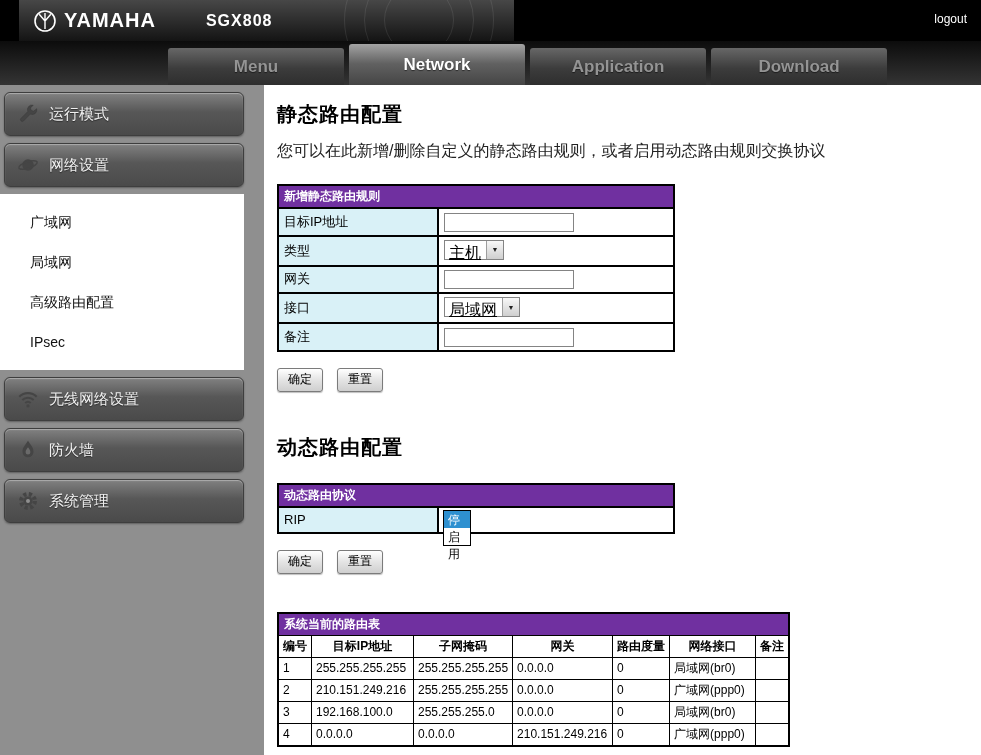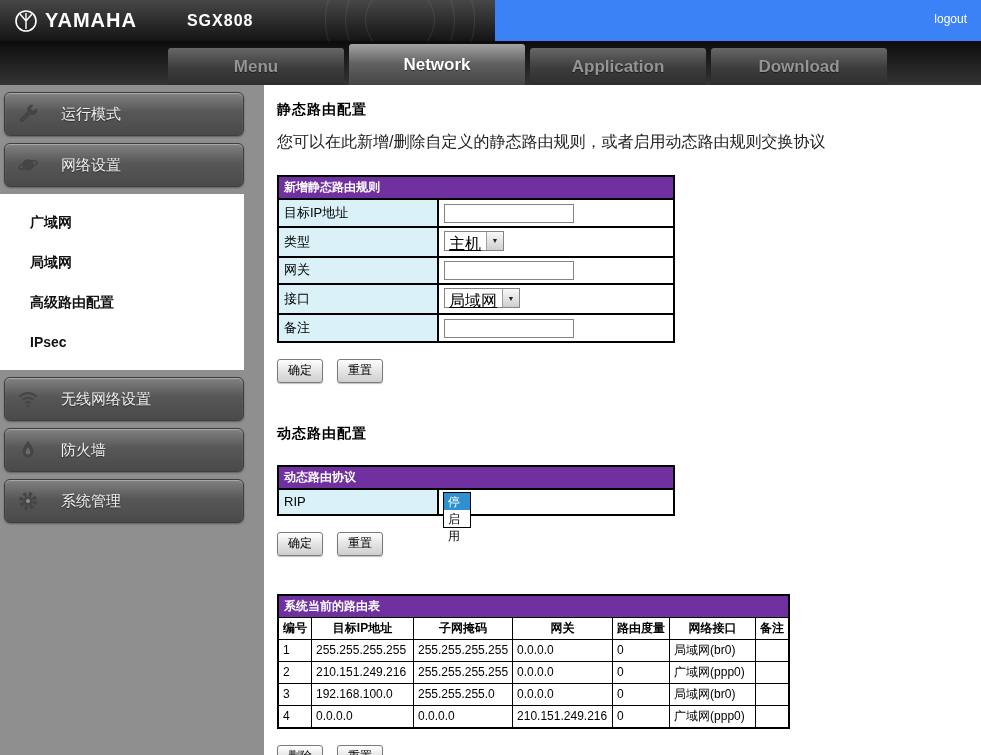--- a/index.html
+++ b/index.html
@@ -1,46 +1,46 @@
 <!DOCTYPE html>
 <html><head>
 <meta charset="utf-8">
 <style>
   * { margin:0; padding:0; box-sizing:border-box; }
   html,body { width:981px; height:755px; }
   body { font-family:"Liberation Sans", sans-serif; background:#fff; overflow:hidden; position:relative; }
 
   
-  .topbar { height:41px; background:#3b82f6; position:relative; display:flex; align-items:center; }
+  .topbar { height:41px; background:#000000; position:relative; display:flex; align-items:center;padding-left:19px; }
   .topbar-left { width:495px; height:100%; background:linear-gradient(180deg,#474747,#141414); display:flex; align-items:center; position:relative; overflow:hidden; }
   .ripple { position:absolute; border:1px solid rgba(255,255,255,0.09); border-radius:50%; }
   .r1 { width:70px; height:70px; left:365px; top:-15px; }
   .r2 { width:110px; height:110px; left:345px; top:-35px; }
   .r3 { width:150px; height:150px; left:325px; top:-55px; }
   .logo-mark { margin-left:14px; display:flex; align-items:center; }
   .brand { color:#fff; font-size:20px; font-weight:bold; letter-spacing:1px; margin-left:7px; }
   .model { color:#fff; font-size:16px; font-weight:bold; letter-spacing:1px; margin-left:50px; }
   .logout { position:absolute; right:14px; top:12px; color:#fff; font-size:12px; text-decoration:none; cursor:pointer; }
 
   
   .tabbar { height:44px; background:linear-gradient(180deg,#0c0c0c,#343434); display:flex; align-items:flex-end; padding-left:168px; gap:5px; }
   .tab { width:176px; height:37px; line-height:37px; text-align:center; font-size:17px; font-weight:bold; color:#949494; background:linear-gradient(180deg,#676767,#3c3c3c 55%,#2e2e2e); border-radius:3px 3px 0 0; cursor:pointer; text-shadow:0 1px 1px rgba(0,0,0,.5); }
   .tab.active { height:41px; line-height:41px; color:#fff; background:linear-gradient(180deg,#a3a3a3,#616161 48%,#454545); }
 
   
   .layout { display:flex; height:670px; }
   .sidebar { width:264px; background:#8f8f8f; padding-top:7px; flex-shrink:0; }
-  .side-btn { height:44px; margin:0 20px 7px 4px; border-radius:6px; border:1px solid #3e3e3e; background:linear-gradient(180deg,#818181,#575757 45%,#4a4a4a); box-shadow:inset 0 1px 1px rgba(255,255,255,.35), 0 1px 2px rgba(0,0,0,.35); display:flex; align-items:center; gap:20px; padding-left:10px; color:#f0f0f0; font-size:15px; cursor:pointer; text-shadow:0 1px 1px rgba(0,0,0,.5); }
+  .side-btn { height:44px; margin:0 20px 7px 4px; border-radius:6px; border:1px solid #3e3e3e; background:linear-gradient(180deg,#818181,#575757 45%,#4a4a4a); box-shadow:inset 0 1px 1px rgba(255,255,255,.35), 0 1px 2px rgba(0,0,0,.35); display:flex; align-items:center; gap:8px; padding-left:10px; color:#f0f0f0; font-size:15px; cursor:pointer; text-shadow:0 1px 1px rgba(0,0,0,.5); }
   .side-icon { width:26px; display:flex; justify-content:center; align-items:center; }
   .submenu { background:#fff; margin:0 20px 7px 0; padding:9px 0; }
-  .submenu-item { padding:11px 15px 11px 30px; font-size:14px; font-weight:bold; color:#111; cursor:pointer; }
+  .submenu-item { padding:11px 15px 11px 30px; font-size:14px; font-weight:normal; color:#111; cursor:pointer; }
 
   
   .content { flex:1; background:#fff; padding:16px 20px 0 13px; }
-  h2.sec-title { font-size:14px; font-weight:bold; color:#000; letter-spacing:1px; }
+  h2.sec-title { font-size:20px; font-weight:bold; color:#000; letter-spacing:1px; }
   .desc { font-size:16px; color:#222; margin-top:13px; }
 
   table.form-table { border-collapse:collapse; margin-top:22px; width:398px; }
   table.form-table th, table.form-table td { border:2px solid #000; }
   th.purple { background:#7030A0; color:#fff; font-size:12px; font-weight:bold; text-align:left; padding:2px 5px; }
   td.label-cell { background:#D9F1F7; width:160px; font-size:13px; padding:3px 5px; height:26px; }
   td.input-cell { background:#fff; padding:3px 5px; }
   input.txt { width:130px; height:19px; border:1px solid #848484; padding:0 3px; font-size:12px; font-family:inherit; }
   .selectbox { display:inline-flex; align-items:stretch; border:1px solid #848484; background:#fff; height:20px; min-width:58px; cursor:pointer; }
   .sel-text { padding:2px 5px 0 4px; font-size:16px; flex:1;text-decoration:underline; }

